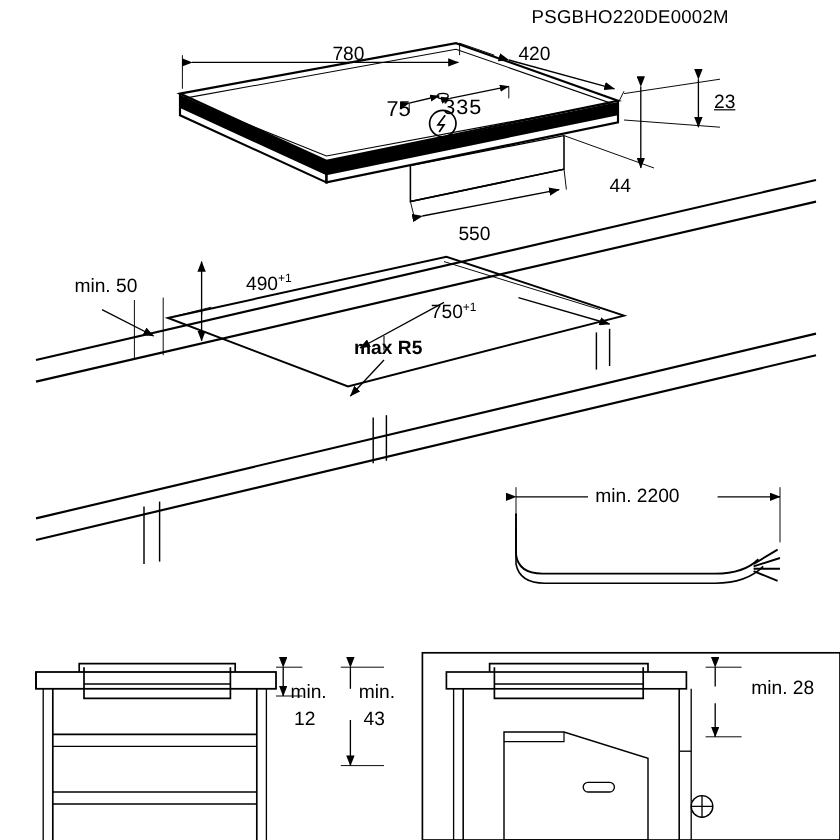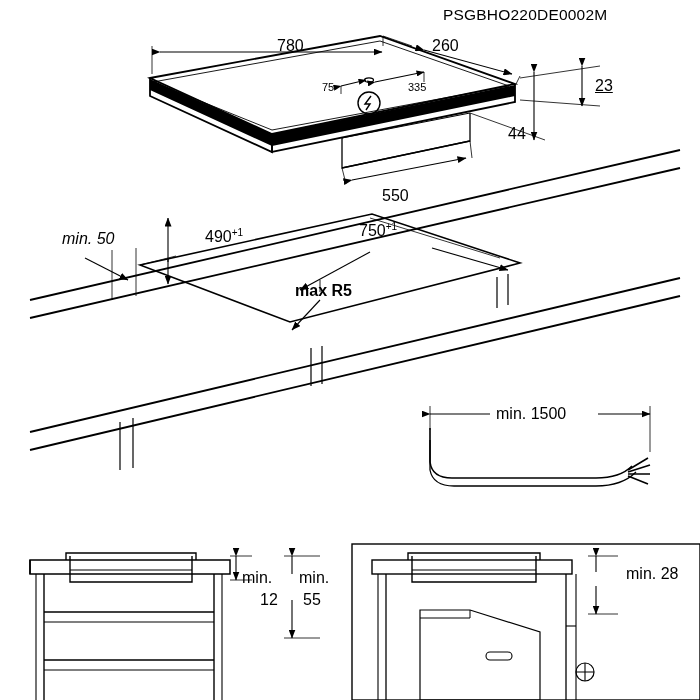--- a/index.html
+++ b/index.html
@@ -9,21 +9,21 @@
     font-family:"Liberation Sans", sans-serif;
     color:#000;
     overflow:hidden;
     position:relative;
   }
   #stage{position:absolute;left:0;top:0;width:700px;height:700px;}
   svg#diagram{position:absolute;left:0;top:0;width:700px;height:700px;}
   .lbl{
     position:absolute;
     font-family:"Liberation Sans", sans-serif;
-    font-size:11px;
+    font-size:18px;
     line-height:1;
     white-space:nowrap;
     color:#000;
   }
   .lbl.big{font-size:16px;}
   .code{
     position:absolute;
     font-size:15.5px;
     letter-spacing:0.2px;
     white-space:nowrap;
@@ -186,34 +186,34 @@
       <line x1="596" y1="556" x2="596" y2="572" marker-start="url(#ah)"></line>
       <line x1="596" y1="586" x2="596" y2="614" marker-end="url(#ah)"></line>
       <line x1="588" y1="556" x2="618" y2="556" stroke-width="0.8"></line>
       <line x1="588" y1="614" x2="618" y2="614" stroke-width="0.8"></line>
     </g>
   </svg>
 
   <div class="code" style="left:443px;top:6px;">PSGBHO220DE0002M</div>
 
   <div class="lbl big" style="left:252px;top:38px;margin-left:25px;">780</div>
-  <div class="lbl big" style="left:432px;top:38px;">260</div>
+  <div class="lbl big" style="left:432px;top:38px;">420</div>
   <div class="lbl" style="left:322px;top:82px;">75</div>
-  <div class="lbl" style="left:408px;top:82px;">335</div>
+  <div class="lbl" style="left:369px;top:82px;font-family:Liberation Mono, monospace;">335</div>
   <div class="lbl big" style="left:595px;top:78px;text-decoration:underline;">23</div>
-  <div class="lbl big" style="left:508px;top:126px;">44</div>
+  <div class="lbl big" style="left:508px;top:148px;">44</div>
   <div class="lbl big" style="left:382px;top:164px;margin-top:24px;">550</div>
 
-  <div class="lbl big" style="left:62px;top:231px;font-style:italic;"><span>min. 50</span></div>
+  <div class="lbl big" style="left:62px;top:231px;"><span>min. 50</span></div>
   <div class="lbl big" style="left:205px;top:228px;"><span>490</span><span class="sup">+1</span></div>
-  <div class="lbl big" style="left:359px;top:222px;"><span>750</span><span class="sup">+1</span></div>
+  <div class="lbl big" style="left:359px;top:252px;"><span>750</span><span class="sup">+1</span></div>
   <div class="lbl big" style="left:295px;top:283px;font-weight:bold;">max R5</div>
 
-  <div class="lbl big" style="left:496px;top:406px;">min. 1500</div>
+  <div class="lbl big" style="left:496px;top:406px;">min. 2200</div>
 
   <div class="lbl big" style="left:242px;top:570px;">min.</div>
-  <div class="lbl big" style="left:260px;top:592px;text-align:center;">12</div>
+  <div class="lbl big" style="left:245px;top:592px;text-align:center;">12</div>
   <div class="lbl big" style="left:299px;top:570px;">min.</div>
-  <div class="lbl big" style="left:303px;top:592px;">55</div>
+  <div class="lbl big" style="left:303px;top:592px;">43</div>
 
   <div class="lbl big" style="left:606px;top:566px;margin-left:20px;">min. 28</div>
 
 </div>
 
 </body></html>

